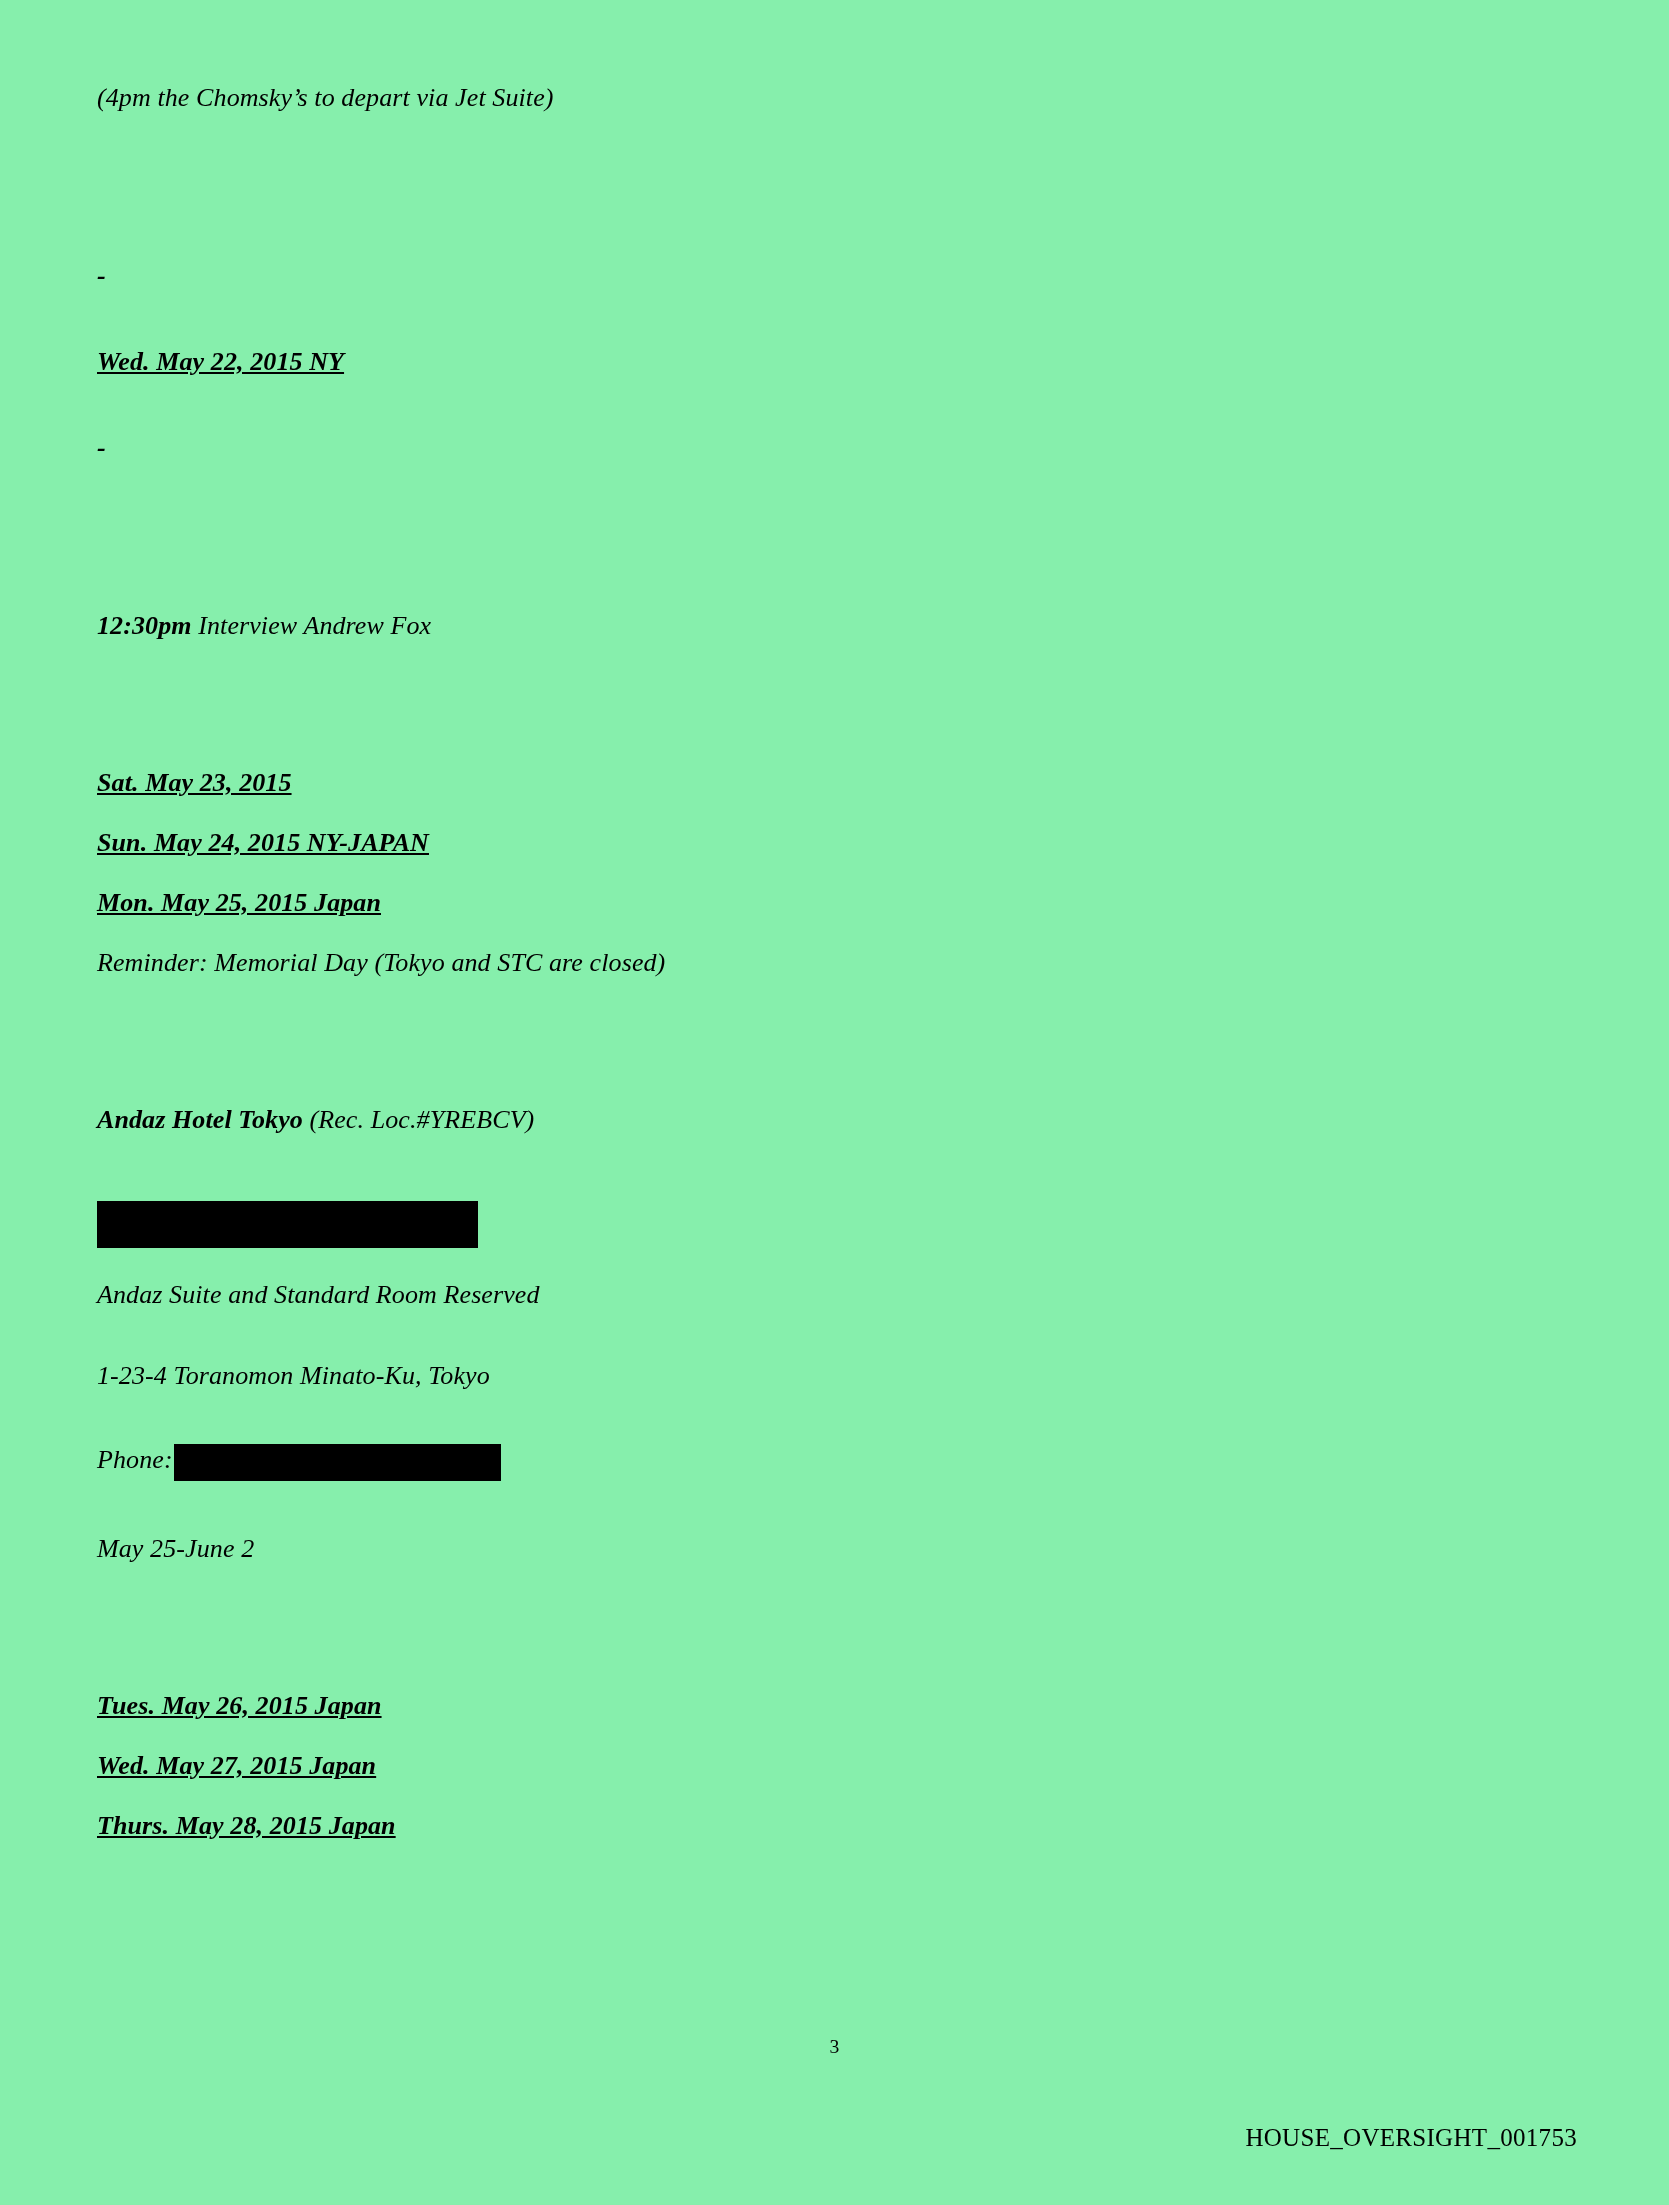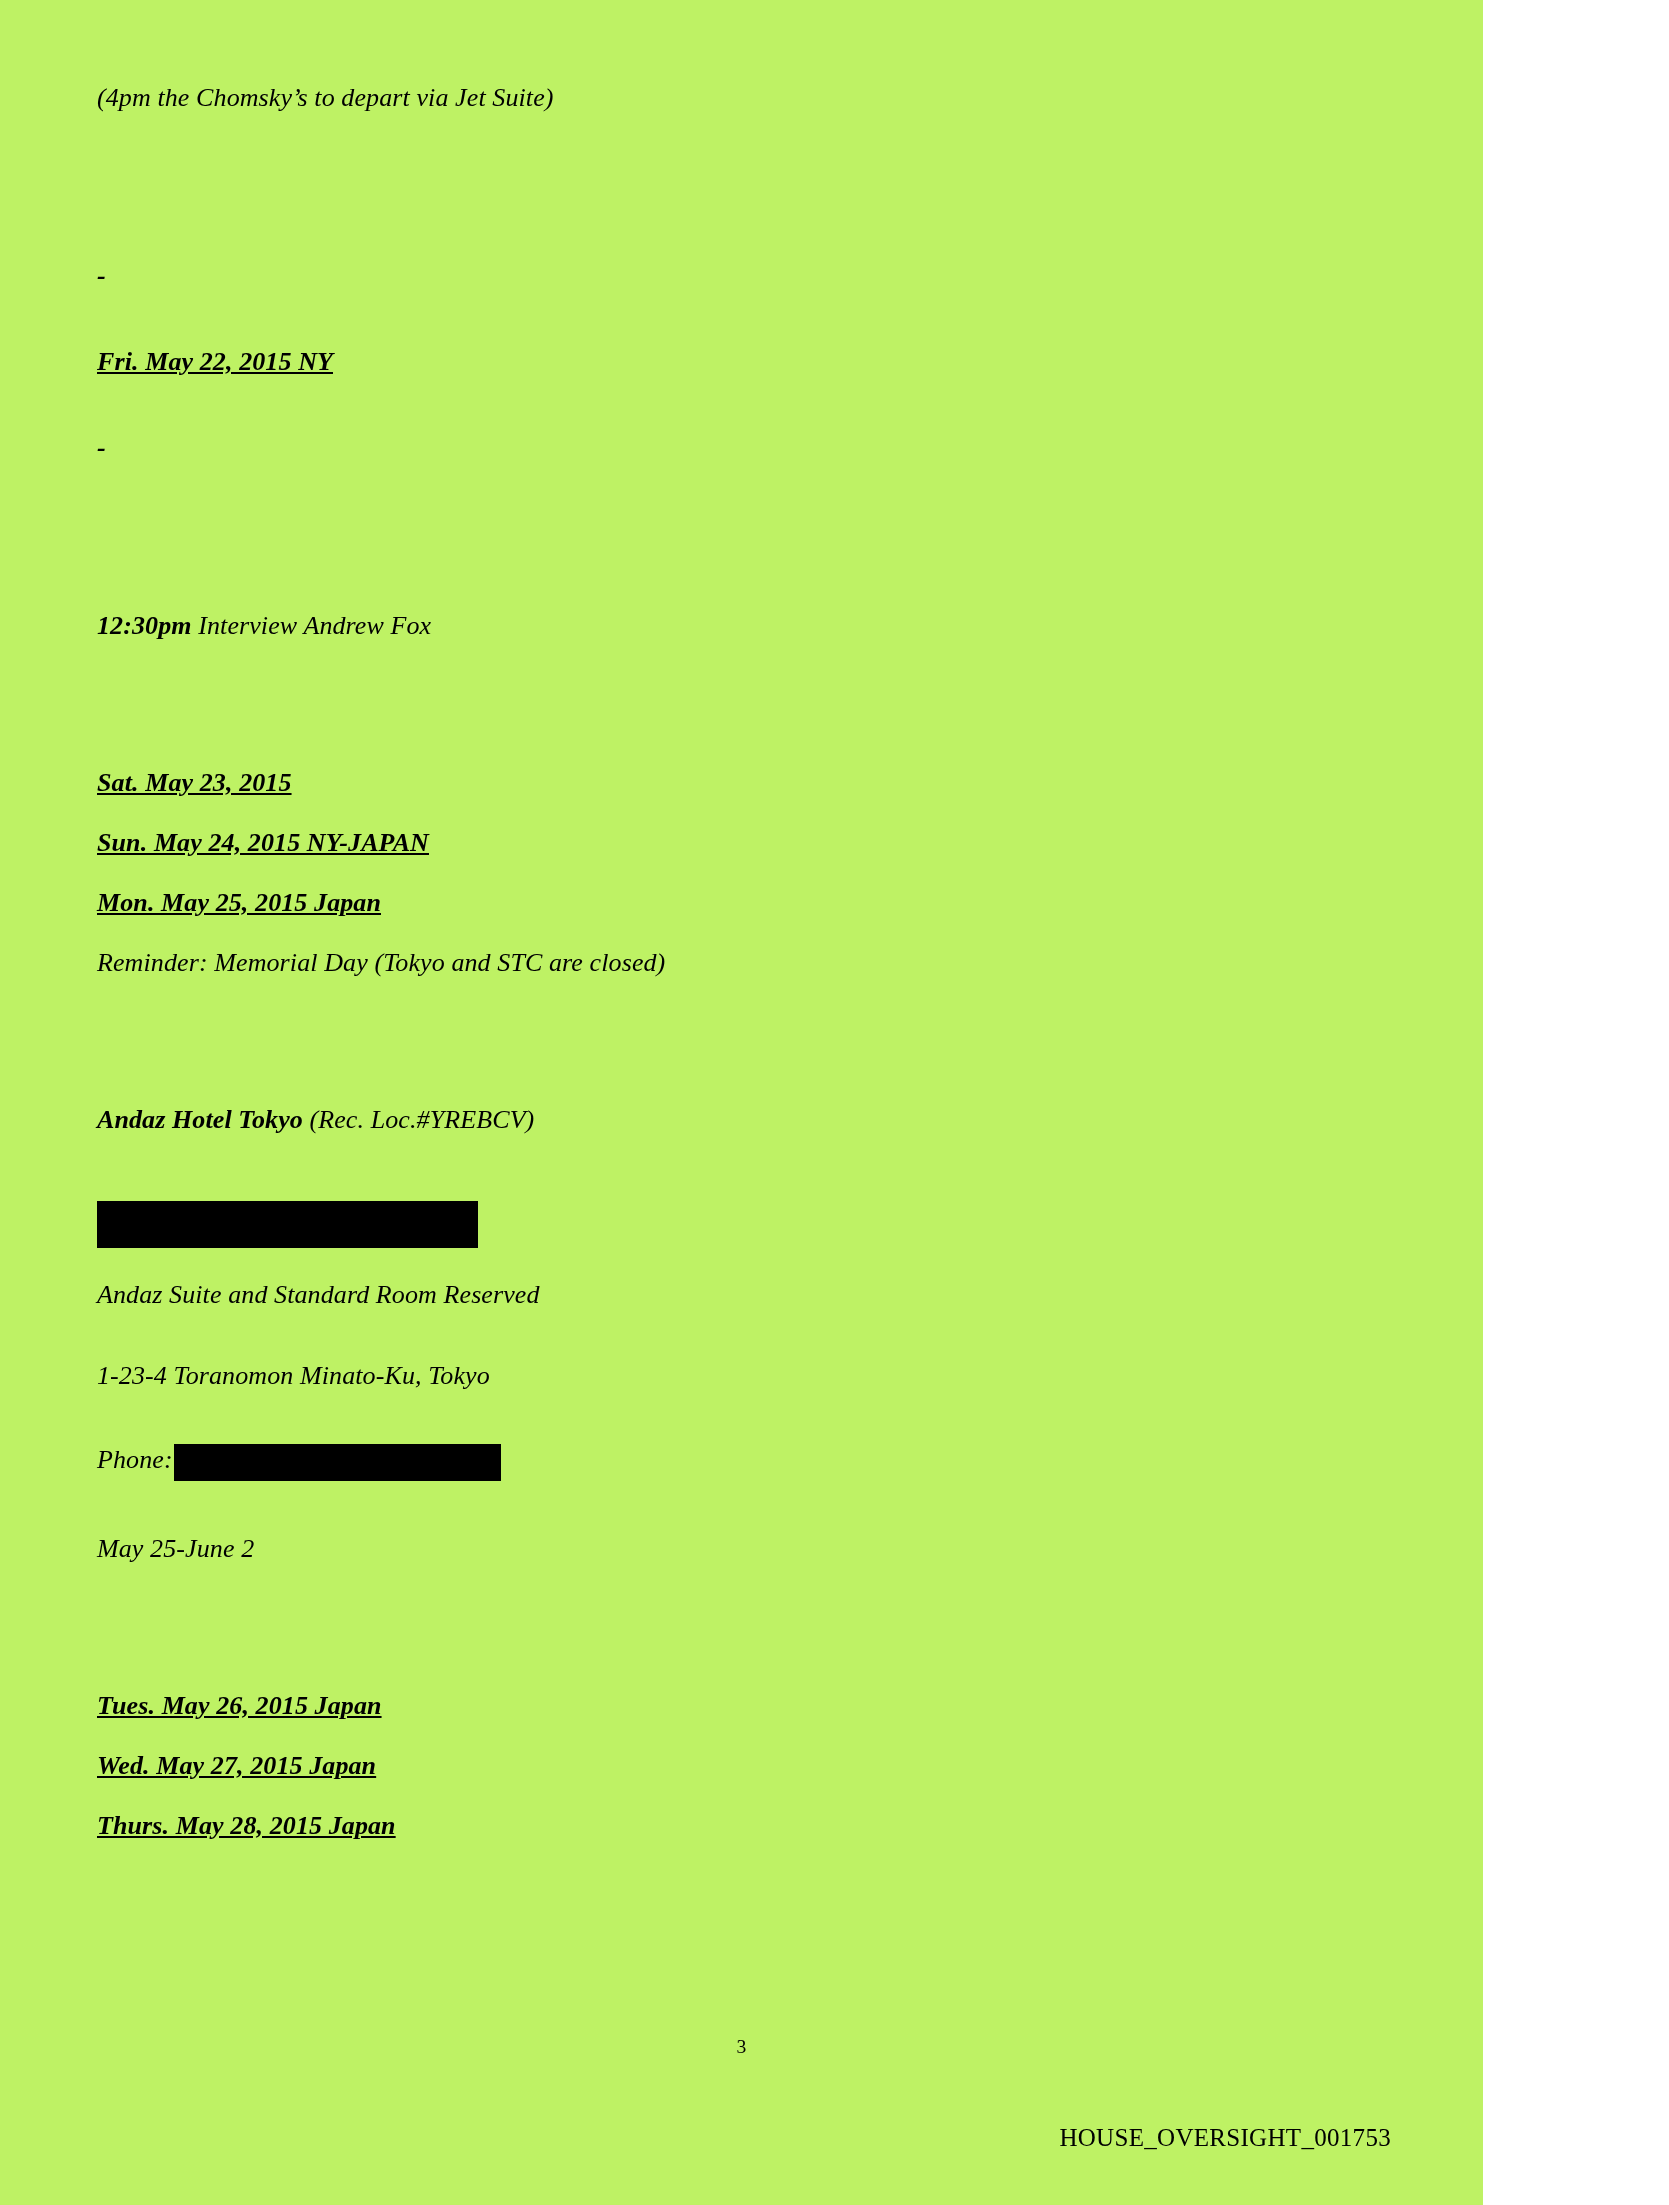--- a/index.html
+++ b/index.html
@@ -6,23 +6,23 @@
     margin: 0;
     padding: 0;
     background: #ffffff;
   }
   body {
     font-family: "Liberation Serif", serif;
     color: #000000;
   }
   .page {
     position: relative;
-    width: 1483px;
+    width: 1669px;
     height: 2205px;
-    background: #bef264;
+    background: #86efac;
     box-sizing: border-box;
     overflow: hidden;
   }
   .content {
     position: absolute;
     left: 97px;
     top: 85px;
     width: 1407px;
   }
   .line {
@@ -90,21 +90,21 @@
 
     <div class="spacer-xl"></div>
 
 
     <div class="spacer-sm"></div>
 
     <p class="dash">-</p>
 
     <div class="spacer-sm"></div>
 
-    <p class="line underline-bold">Fri. May 22, 2015 NY</p>
+    <p class="line underline-bold">Wed. May 22, 2015 NY</p>
 
     <div class="spacer-sm"></div>
 
     <p class="dash">-</p>
 
     <div class="spacer-sm"></div>
 
 
     <div class="spacer-xl"></div>
 

